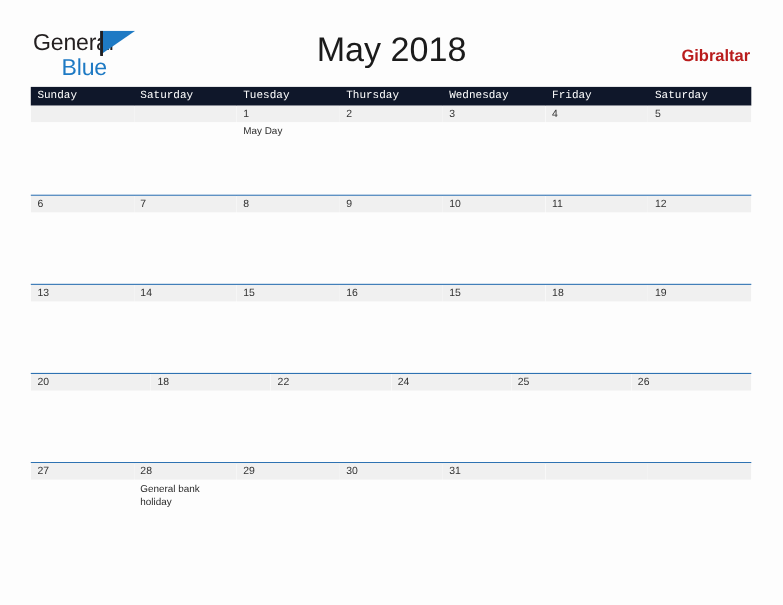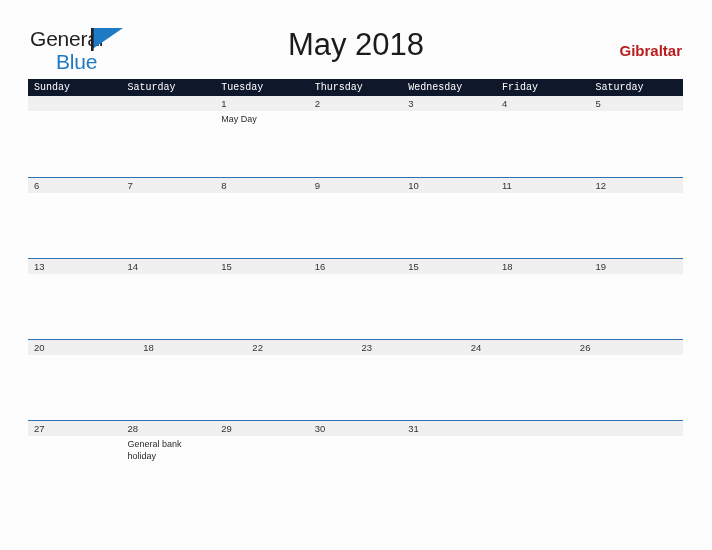--- a/index.html
+++ b/index.html
@@ -302,26 +302,26 @@
             <span class="day-number">18</span>
           </div>
         </div>
         <div class="day-cell">
           <div class="day-band">
             <span class="day-number">22</span>
           </div>
         </div>
         <div class="day-cell">
           <div class="day-band">
-            <span class="day-number">23</span>
-          </div>
-        </div>
-        <div class="day-cell">
-          <div class="day-band">
             <span class="day-number">24</span>
+          </div>
+        </div>
+        <div class="day-cell">
+          <div class="day-band">
+            <span class="day-number">25</span>
           </div>
         </div>
         <div class="day-cell">
           <div class="day-band">
             <span class="day-number">26</span>
           </div>
         </div>
       </div>
       <div class="week-row">
         <div class="day-cell">

